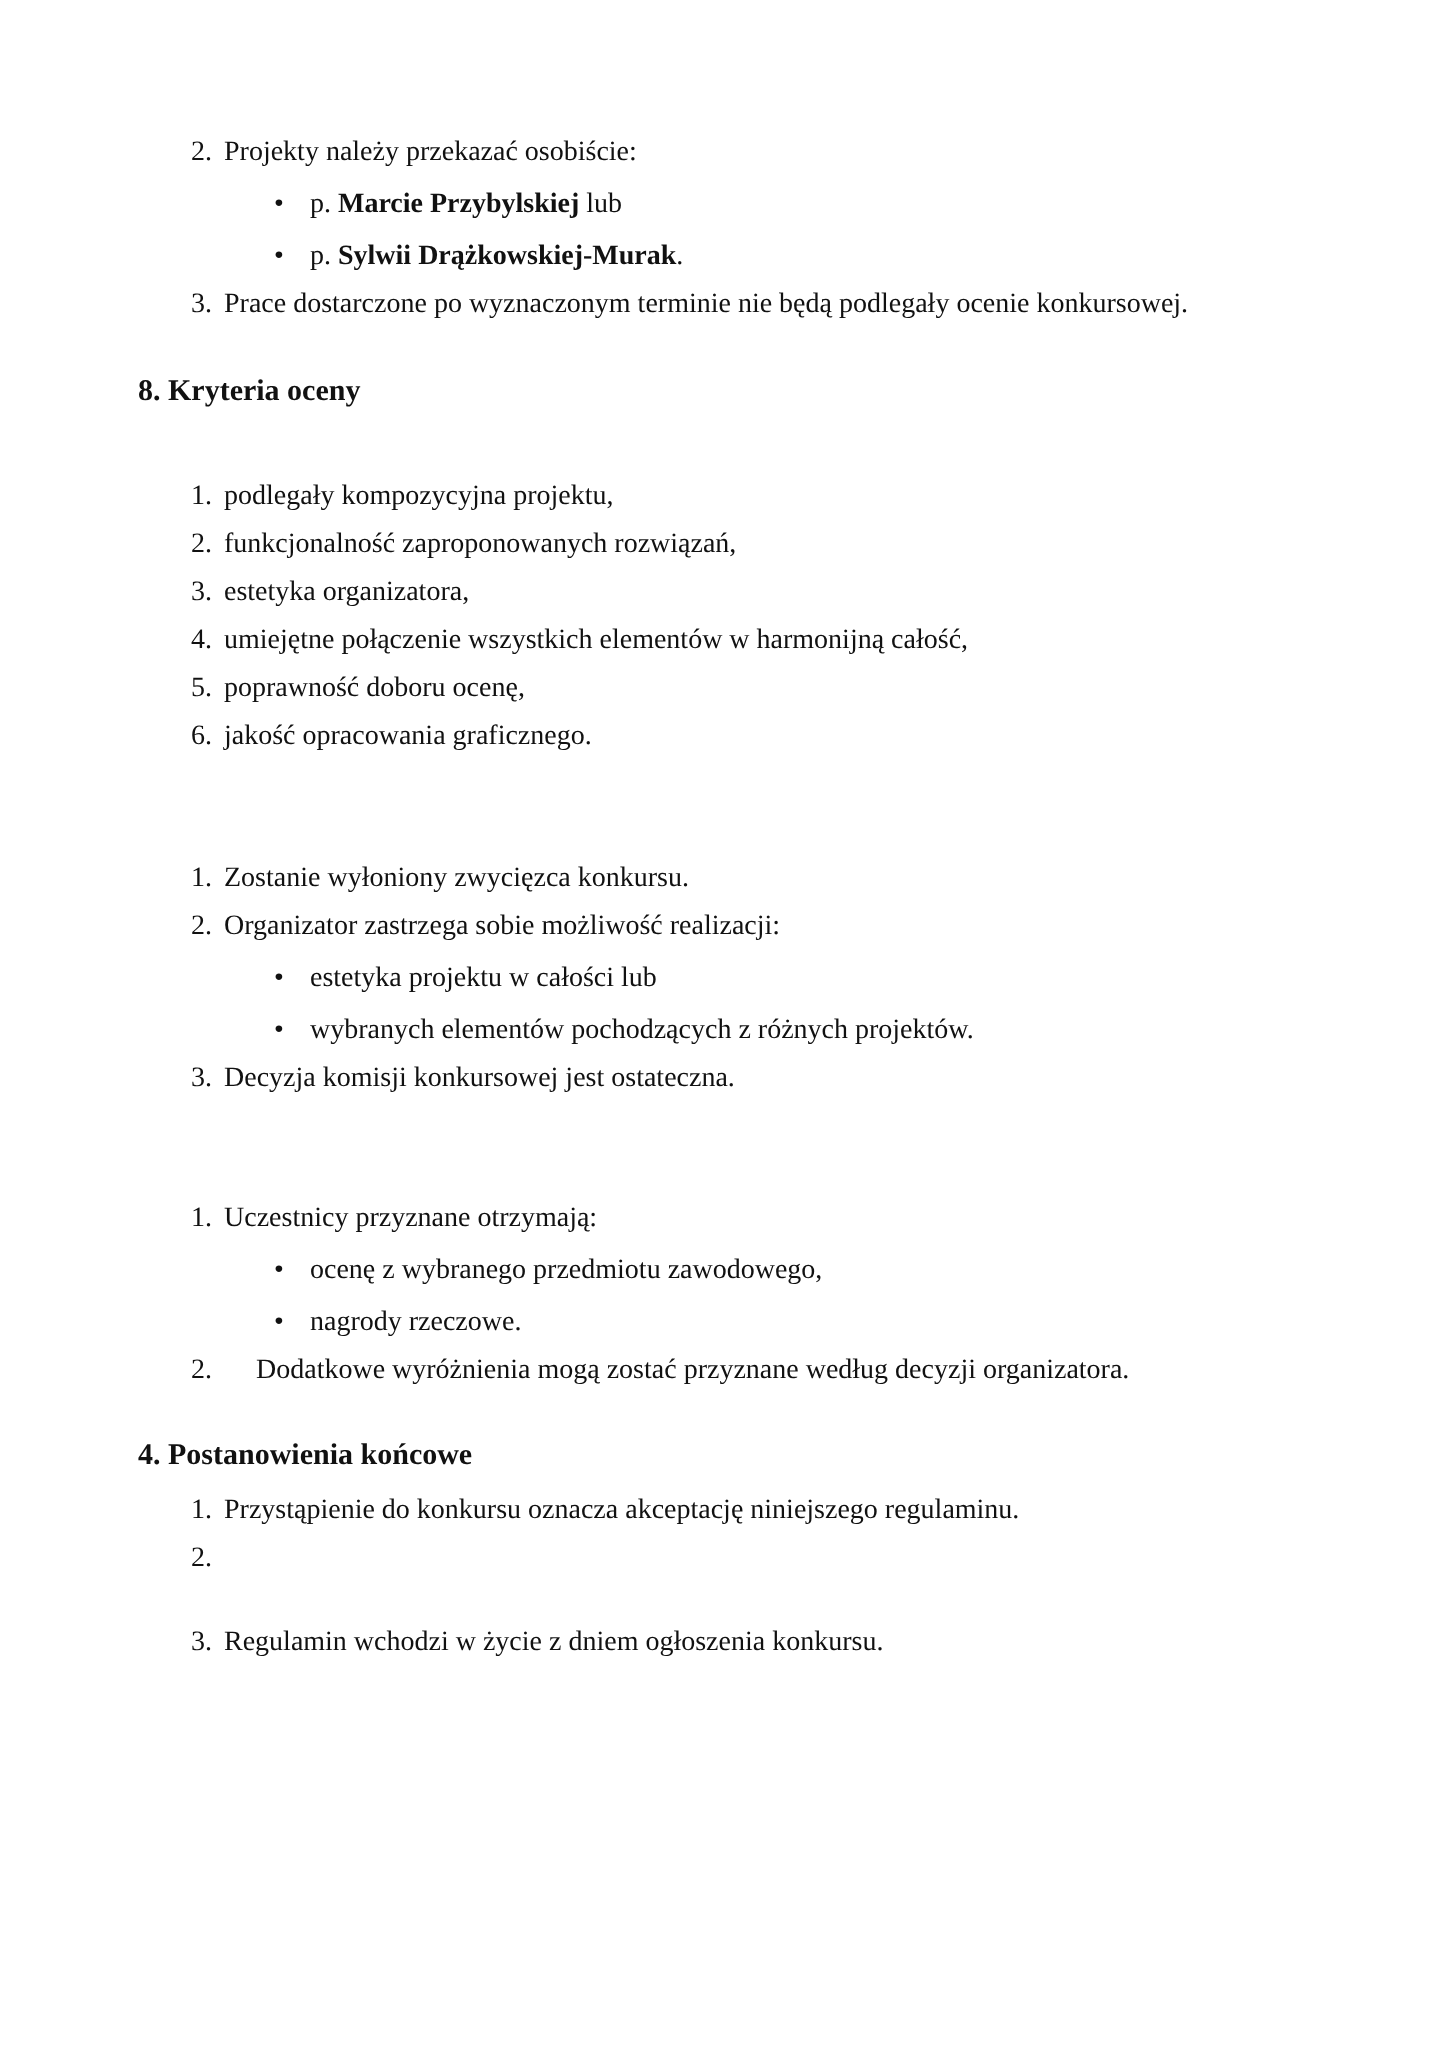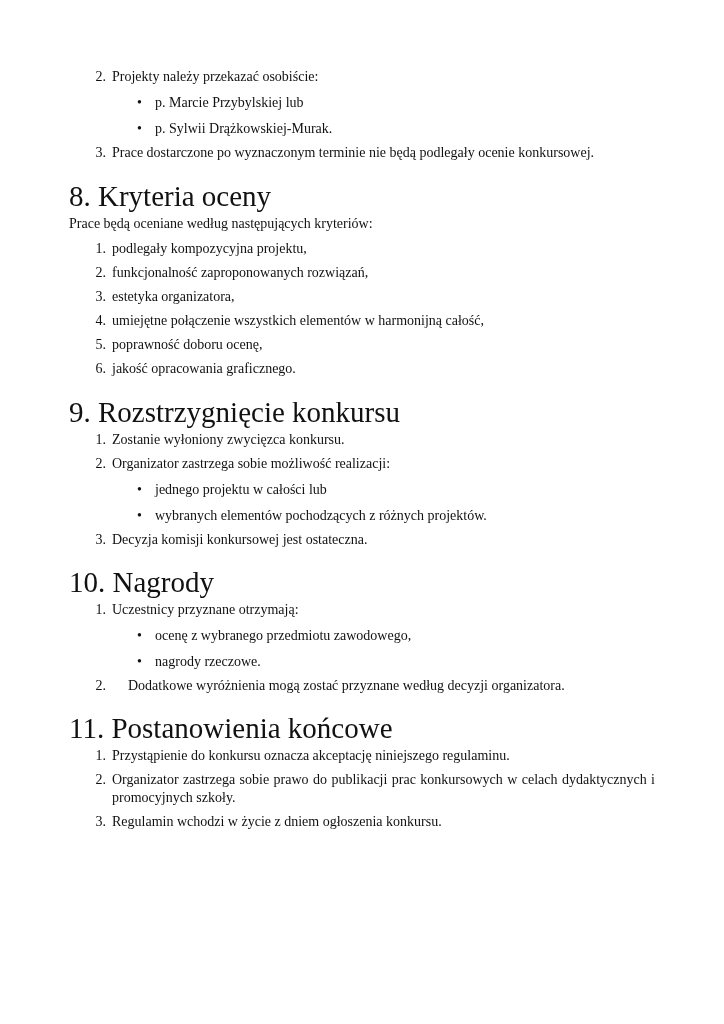--- a/index.html
+++ b/index.html
@@ -2,23 +2,23 @@
 <html><head>
 <meta charset="utf-8">
 <style>
   html, body { margin:0; padding:0; background:#ffffff; }
   body { width:724px; height:1024px; position:relative; overflow:hidden;
          font-family:"Liberation Serif", serif; color:#111; font-size:14px; }
   .page { position:absolute; left:0; top:0; width:724px; height:1024px; }
   .line { position:absolute; white-space:nowrap; line-height:18px; }
   .num { position:absolute; width:20px; text-align:right; }
   .bullet { position:absolute; }
-  h2 { position:absolute; margin:0; font-size:29px; font-weight:normal; line-height:26px; left:69px; white-space:nowrap; }
+  h2 { position:absolute; margin:0; font-size:15px; font-weight:bold; line-height:26px; left:69px; white-space:nowrap; }
   .just { position:absolute; left:112px; width:543px; line-height:18px; text-align:justify; text-align-last:left; }
-  b { font-weight:normal; }
+  b { font-weight:bold; }
 </style>
 </head>
 <body>
 
 <div class="page">
 
   <div class="line" style="top:68px;left:0">
     <span class="num" style="left:86px">2.</span>
     <span style="position:absolute;left:112px">Projekty należy przekazać osobiście:</span>
   </div>
@@ -29,21 +29,20 @@
   <div class="line" style="top:120px;left:0">
     <span class="bullet" style="left:137px">•</span>
     <span style="position:absolute;left:155px"><span>p. </span><b>Sylwii Drążkowskiej-Murak</b><span>.</span></span>
   </div>
   <div class="line" style="top:144px;left:0">
     <span class="num" style="left:86px">3.</span>
     <span style="position:absolute;left:112px">Prace dostarczone po wyznaczonym terminie nie będą podlegały ocenie konkursowej.</span>
   </div>
 
   <h2 style="top:183px">8. Kryteria oceny</h2>
-  <div class="line" style="top:215px;left:69px">Prace będą oceniane według następujących kryteriów:</div>
   <div class="line" style="top:240px;left:0">
       <span class="num" style="left:86px">1.</span>
       <span style="position:absolute;left:112px">podlegały kompozycyjna projektu,</span>
     </div>
   <div class="line" style="top:264px;left:0">
       <span class="num" style="left:86px">2.</span>
       <span style="position:absolute;left:112px">funkcjonalność zaproponowanych rozwiązań,</span>
     </div>
   <div class="line" style="top:288px;left:0">
       <span class="num" style="left:86px">3.</span>
@@ -55,67 +54,64 @@
     </div>
   <div class="line" style="top:336px;left:0">
       <span class="num" style="left:86px">5.</span>
       <span style="position:absolute;left:112px">poprawność doboru ocenę,</span>
     </div>
   <div class="line" style="top:360px;left:0">
       <span class="num" style="left:86px">6.</span>
       <span style="position:absolute;left:112px">jakość opracowania graficznego.</span>
     </div>
 
-  <h2 style="top:399px">9. Rozstrzygnięcie konkursu</h2>
   <div class="line" style="top:431px;left:0">
       <span class="num" style="left:86px">1.</span>
       <span style="position:absolute;left:112px">Zostanie wyłoniony zwycięzca konkursu.</span>
     </div>
   <div class="line" style="top:455px;left:0">
       <span class="num" style="left:86px">2.</span>
       <span style="position:absolute;left:112px">Organizator zastrzega sobie możliwość realizacji:</span>
     </div>
   <div class="line" style="top:481px;left:0">
       <span class="bullet" style="left:137px">•</span>
-      <span style="position:absolute;left:155px">jednego projektu w całości lub</span>
+      <span style="position:absolute;left:155px">estetyka projektu w całości lub</span>
     </div>
   <div class="line" style="top:507px;left:0">
       <span class="bullet" style="left:137px">•</span>
       <span style="position:absolute;left:155px">wybranych elementów pochodzących z różnych projektów.</span>
     </div>
   <div class="line" style="top:531px;left:0">
       <span class="num" style="left:86px">3.</span>
       <span style="position:absolute;left:112px">Decyzja komisji konkursowej jest ostateczna.</span>
     </div>
 
-  <h2 style="top:569px">10. Nagrody</h2>
   <div class="line" style="top:601px;left:0">
       <span class="num" style="left:86px">1.</span>
       <span style="position:absolute;left:112px">Uczestnicy przyznane otrzymają:</span>
     </div>
   <div class="line" style="top:627px;left:0">
       <span class="bullet" style="left:137px">•</span>
       <span style="position:absolute;left:155px">ocenę z wybranego przedmiotu zawodowego,</span>
     </div>
   <div class="line" style="top:653px;left:0">
       <span class="bullet" style="left:137px">•</span>
       <span style="position:absolute;left:155px">nagrody rzeczowe.</span>
     </div>
   <div class="line" style="top:677px;left:0">
       <span class="num" style="left:86px">2.</span>
       <span style="position:absolute;left:128px">Dodatkowe wyróżnienia mogą zostać przyznane według decyzji organizatora.</span>
     </div>
 
-  <h2 style="top:715px">11. Postanowienia końcowe</h2>
+  <h2 style="top:715px">4. Postanowienia końcowe</h2>
   <div class="line" style="top:747px;left:0">
       <span class="num" style="left:86px">1.</span>
       <span style="position:absolute;left:112px">Przystąpienie do konkursu oznacza akceptację niniejszego regulaminu.</span>
     </div>
   <div class="line" style="top:771px;left:0">
       <span class="num" style="left:86px">2.</span>
     </div>
-  <div class="just" style="top:771px">Organizator zastrzega sobie prawo do publikacji prac konkursowych w celach dydaktycznych i promocyjnych szkoły.</div>
   <div class="line" style="top:813px;left:0">
       <span class="num" style="left:86px">3.</span>
       <span style="position:absolute;left:112px">Regulamin wchodzi w życie z dniem ogłoszenia konkursu.</span>
     </div>
 
 </div>
 
 </body></html>

